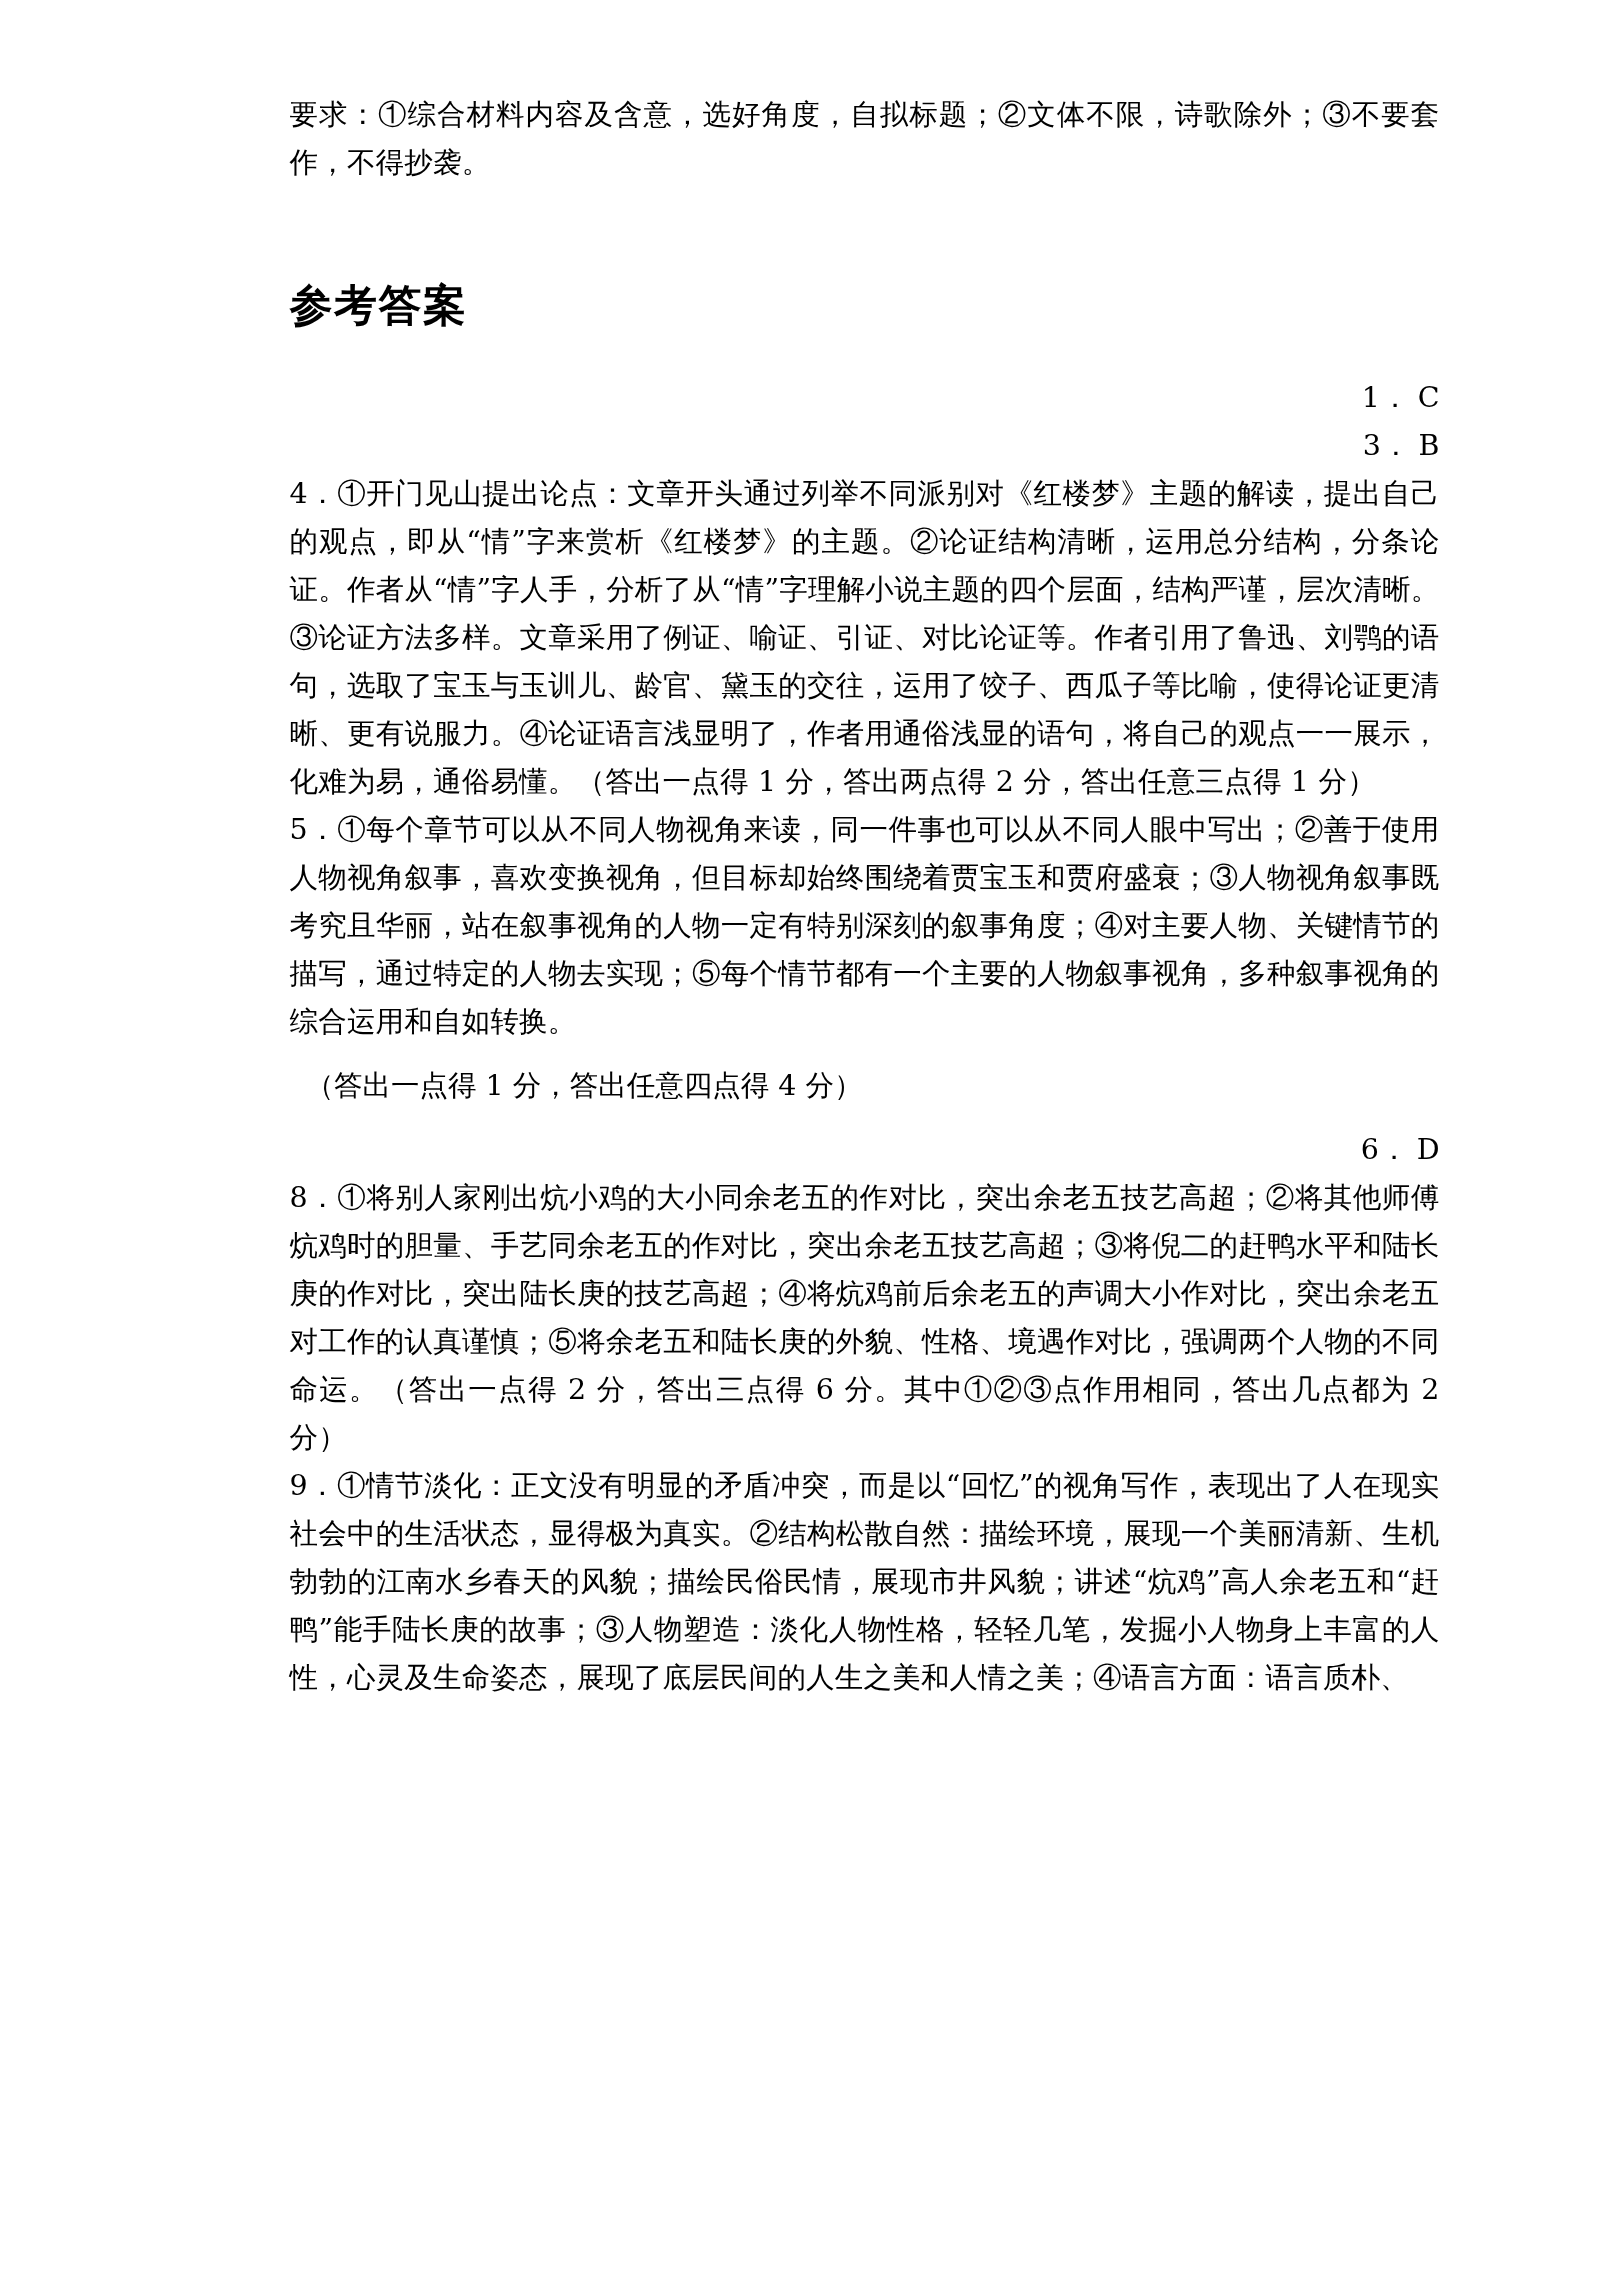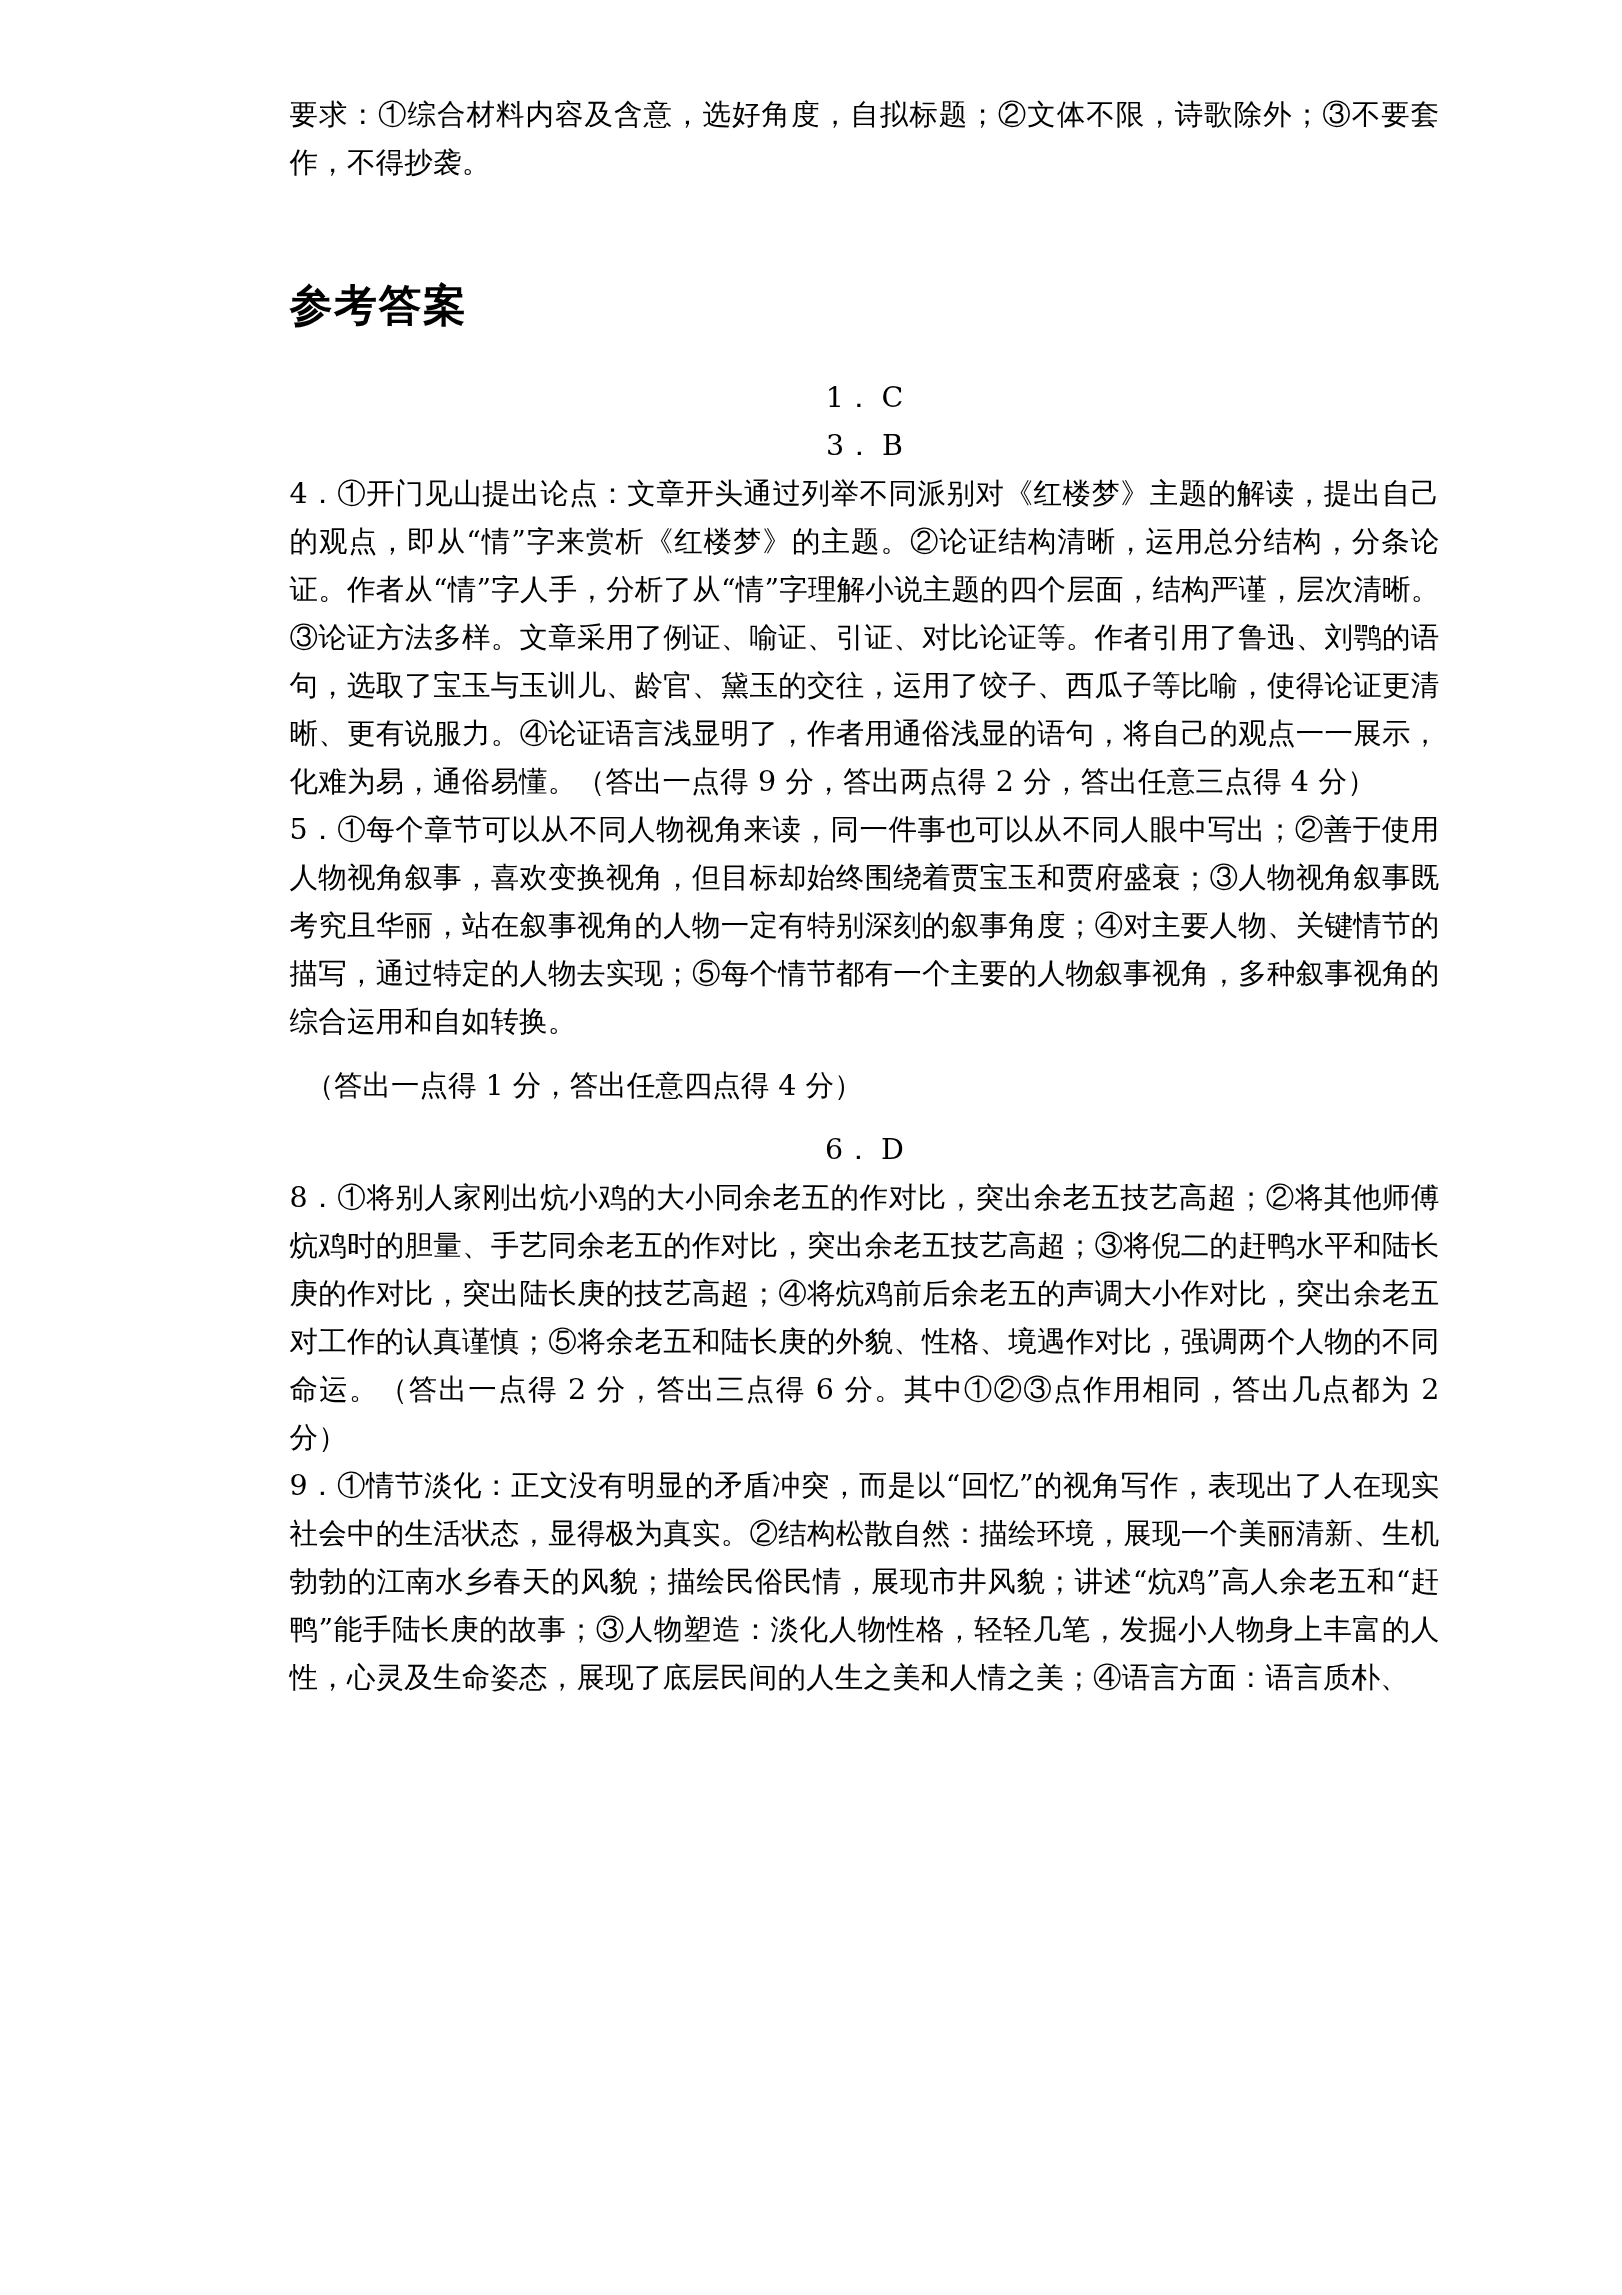--- a/index.html
+++ b/index.html
@@ -51,21 +51,21 @@
     letter-spacing: 1.5px;
     font-family: "DejaVu Serif", "Liberation Serif", serif;
   }
   .title-gap-before { height: 91px; }
   .title-gap-after  { height: 42px; }
   
   .short-ans {
     font-size: 28.5px;
     line-height: 48px;
     margin: 0;
-    text-align: center;
+    text-align: right;
   }
   .short-ans .num { letter-spacing: 0.8px; }
   .short-ans .val { margin-left: 7.7px; }
   
   .note-line {
     font-size: 28.5px;
     line-height: 48px;
     margin: 16px;
     text-align: left;
   }
@@ -82,21 +82,21 @@
 
     <div class="title-gap-before"></div>
 
     <h1 class="doc-title">参考答案</h1>
 
     <div class="title-gap-after"></div>
 
     <div id="answers-container">
         <p class="short-ans"><span class="num">1．</span><span class="val">C</span></p>
         <p class="short-ans"><span class="num">3．</span><span class="val">B</span></p>
-        <p class="para"><span>4．</span><span>①开门见山提出论点：文章开头通过列举不同派别对《红楼梦》主题的解读，提出自己的观点，即从“情”字来赏析《红楼梦》的主题。②论证结构清晰，运用总分结构，分条论证。作者从“情”字人手，分析了从“情”字理解小说主题的四个层面，结构严谨，层次清晰。③论证方法多样。文章采用了例证、喻证、引证、对比论证等。作者引用了鲁迅、刘鹗的语句，选取了宝玉与玉训儿、龄官、黛玉的交往，运用了饺子、西瓜子等比喻，使得论证更清晰、更有说服力。④论证语言浅显明了，作者用通俗浅显的语句，将自己的观点一一展示，化难为易，通俗易懂。（答出一点得 9 分，答出两点得 2 分，答出任意三点得 4 分）</span></p>
+        <p class="para"><span>4．</span><span>①开门见山提出论点：文章开头通过列举不同派别对《红楼梦》主题的解读，提出自己的观点，即从“情”字来赏析《红楼梦》的主题。②论证结构清晰，运用总分结构，分条论证。作者从“情”字人手，分析了从“情”字理解小说主题的四个层面，结构严谨，层次清晰。③论证方法多样。文章采用了例证、喻证、引证、对比论证等。作者引用了鲁迅、刘鹗的语句，选取了宝玉与玉训儿、龄官、黛玉的交往，运用了饺子、西瓜子等比喻，使得论证更清晰、更有说服力。④论证语言浅显明了，作者用通俗浅显的语句，将自己的观点一一展示，化难为易，通俗易懂。（答出一点得 1 分，答出两点得 2 分，答出任意三点得 1 分）</span></p>
         <p class="para"><span>5．</span><span>①每个章节可以从不同人物视角来读，同一件事也可以从不同人眼中写出；②善于使用人物视角叙事，喜欢变换视角，但目标却始终围绕着贾宝玉和贾府盛衰；③人物视角叙事既考究且华丽，站在叙事视角的人物一定有特别深刻的叙事角度；④对主要人物、关键情节的描写，通过特定的人物去实现；⑤每个情节都有一个主要的人物叙事视角，多种叙事视角的综合运用和自如转换。</span></p>
         <p class="note-line">（答出一点得 1 分，答出任意四点得 4 分）</p>
         <p class="short-ans"><span class="num">6．</span><span class="val">D</span></p>
         <p class="para"><span>8．</span><span>①将别人家刚出炕小鸡的大小同余老五的作对比，突出余老五技艺高超；②将其他师傅炕鸡时的胆量、手艺同余老五的作对比，突出余老五技艺高超；③将倪二的赶鸭水平和陆长庚的作对比，突出陆长庚的技艺高超；④将炕鸡前后余老五的声调大小作对比，突出余老五对工作的认真谨慎；⑤将余老五和陆长庚的外貌、性格、境遇作对比，强调两个人物的不同命运。（答出一点得 2 分，答出三点得 6 分。其中①②③点作用相同，答出几点都为 2 分）</span></p>
         <p class="para"><span>9．</span><span>①情节淡化：正文没有明显的矛盾冲突，而是以“回忆”的视角写作，表现出了人在现实社会中的生活状态，显得极为真实。②结构松散自然：描绘环境，展现一个美丽清新、生机勃勃的江南水乡春天的风貌；描绘民俗民情，展现市井风貌；讲述“炕鸡”高人余老五和“赶鸭”能手陆长庚的故事；③人物塑造：淡化人物性格，轻轻几笔，发掘小人物身上丰富的人性，心灵及生命姿态，展现了底层民间的人生之美和人情之美；④语言方面：语言质朴、</span></p>
       </div>
 
   </div>
 </div>
 

